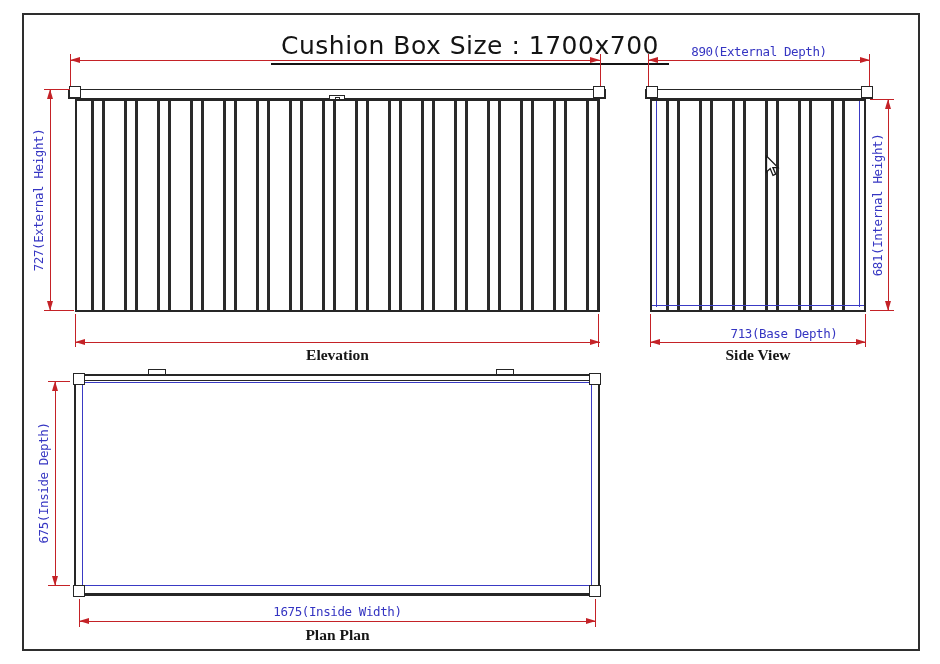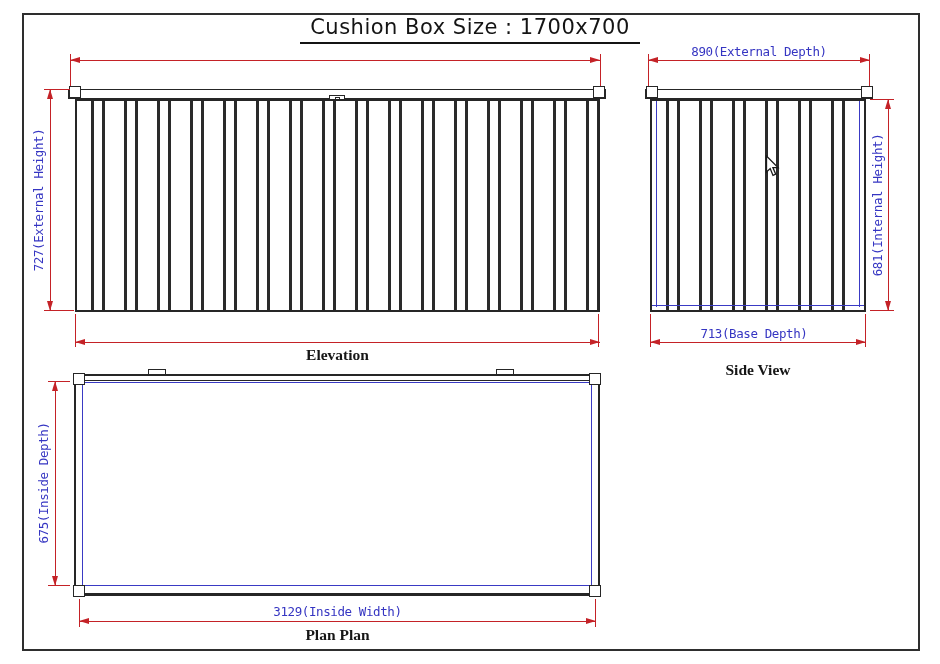--- a/index.html
+++ b/index.html
@@ -7,22 +7,22 @@
     --dimtext:#3535c2;
     --ink:#262626;
     --blue:#3a3ac4;
   }
   html,body{margin:0;padding:0;background:#fff;}
   .page{position:relative;width:940px;height:664px;background:#fff;overflow:hidden;
         font-family:"DejaVu Sans", sans-serif;}
   .frame{position:absolute;left:22px;top:13px;width:898px;height:638px;
          border:2px solid #2e2e2e;box-sizing:border-box;}
   .title-wrap{position:absolute;left:0;top:15px;width:940px;text-align:center;}
-  .title{display:inline-block;font-family:"DejaVu Sans", sans-serif;font-size:21px;
-         color:#141414;border-bottom:2px solid #141414;padding:0 10px 3px 10px;
+  .title{display:inline-block;font-family:"DejaVu Sans", sans-serif;font-size:25px;
+         color:#141414;border-bottom:2px solid #141414;padding:16px 10px 3px 10px;
          letter-spacing:0.5px;}
   
   .rl{position:absolute;background:var(--dim);}
   
   .kl{position:absolute;background:var(--ink);}
   
   .bl{position:absolute;background:var(--blue);}
   
   .ar{position:absolute;width:0;height:0;}
   .ar.w{border-top:3.5px solid transparent;border-bottom:3.5px solid transparent;border-right:10px solid var(--dim);}
@@ -120,22 +120,22 @@
   <div class="ar s" style="left:885px;top:301px"></div>
   <div class="dtv" style="left:877px;top:205px">
       <span>681(Internal  Height)</span>
     </div>
 
   <div class="rl" style="left:650px;top:314px;width:1.2px;height:33px"></div>
   <div class="rl" style="left:865px;top:314px;width:1.2px;height:33px"></div>
   <div class="rl" style="left:650px;top:342px;width:216px;height:1.2px"></div>
   <div class="ar w" style="left:650px;top:339px"></div>
   <div class="ar e" style="left:856px;top:339px"></div>
-  <div class="dt" style="left:646px;top:326px;width:216px">713(Base  Depth)</div>
-  <div class="vl" style="left:650px;top:361px;width:216px">Side View</div>
+  <div class="dt" style="left:676px;top:326px;width:216px">713(Base  Depth)</div>
+  <div class="vl" style="left:650px;top:346px;width:216px">Side View</div>
 
   <div class="cursor" style="left:765px;top:155px">
     <svg width="17" height="23" viewBox="0 0 17 23">
       <path d="M1.5 1 L1.5 17 L5.2 13.6 L8 20.4 L10.7 19.2 L7.9 12.6 L13 12.6 Z" fill="#ffffff" stroke="#1a1a1a" stroke-width="1.3"></path>
     </svg>
   </div>
 
   <div class="planbox" style="left:74px;top:374px;width:526px;height:222px"></div>
   <div class="kl" style="left:76px;top:380px;width:522px;height:1.2px"></div>
   <div class="bluerect" style="left:82px;top:382px;width:510px;height:204px"></div>
@@ -153,16 +153,16 @@
   <div class="ar s" style="left:52px;top:576px"></div>
   <div class="dtv" style="left:43px;top:483px">
       <span>675(Inside  Depth)</span>
     </div>
 
   <div class="rl" style="left:79px;top:599px;width:1.2px;height:28px"></div>
   <div class="rl" style="left:595px;top:599px;width:1.2px;height:28px"></div>
   <div class="rl" style="left:79px;top:621px;width:517px;height:1.2px"></div>
   <div class="ar w" style="left:79px;top:618px"></div>
   <div class="ar e" style="left:586px;top:618px"></div>
-  <div class="dt" style="left:79px;top:604px;width:517px">3129(Inside  Width)</div>
+  <div class="dt" style="left:79px;top:604px;width:517px">1675(Inside  Width)</div>
   <div class="vl" style="left:79px;top:626px;width:517px">Plan Plan</div>
 
 </div>
 
 </body></html>

